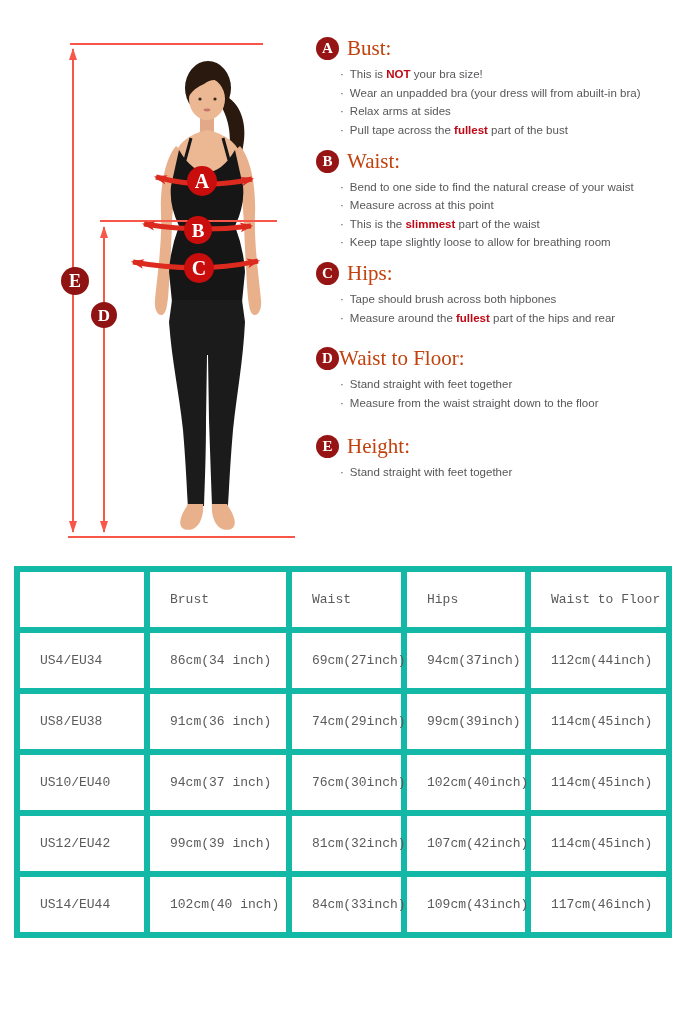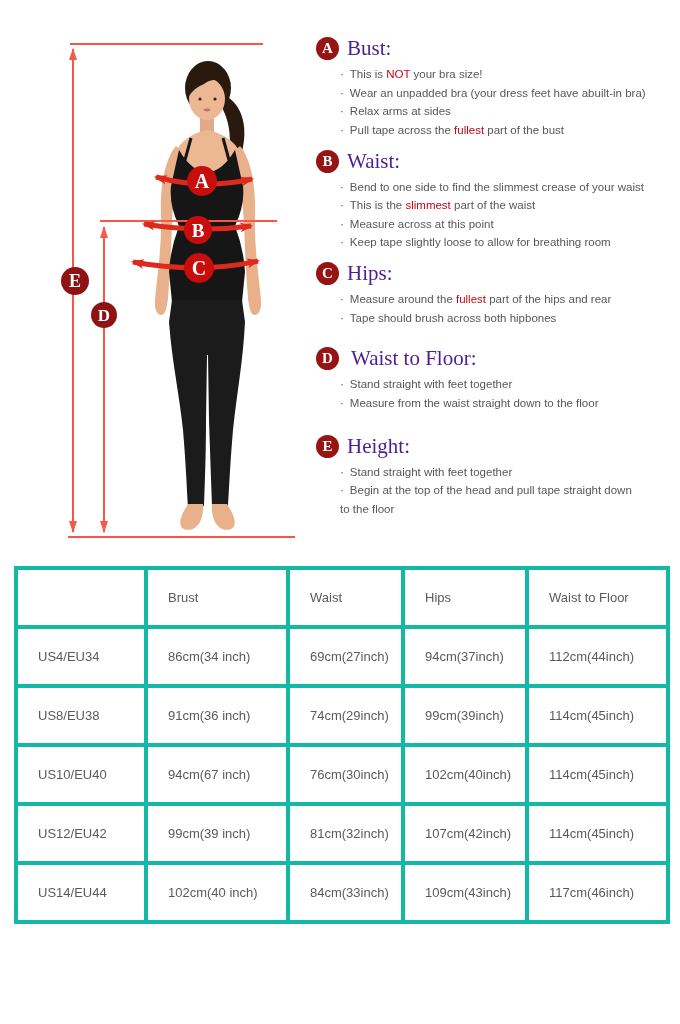--- a/index.html
+++ b/index.html
@@ -8,38 +8,38 @@
 
   
   #diagram { position:absolute; left:0; top:0; width:680px; height:560px; }
   #diagram svg { position:absolute; left:0; top:0; }
 
   
   #instructions { position:absolute; left:316px; top:36px; width:360px; }
   .section { margin-bottom:9px; }
   .section:nth-child(3) { margin-bottom:19px; }
   .section:nth-child(4) { margin-bottom:21px; }
-  .section:nth-child(4) .sec-title { margin-left:12px; }
+  .section:nth-child(4) .sec-title { margin-left:0; }
   .sec-head { display:flex; align-items:center; }
   .sec-badge { width:23px; height:23px; border-radius:50%; background:#961414; color:#fff;
                font-family:"Liberation Serif", serif; font-weight:bold; font-size:15px;
                display:flex; align-items:center; justify-content:center; flex:0 0 auto; }
-  .sec-title { font-family:"Liberation Serif", serif; color:#4c1d95; font-size:21px; margin-left:8px; }
+  .sec-title { font-family:"Liberation Serif", serif; color:#c2410c; font-size:21px; margin-left:8px; }
   .sec-bullets { margin:4px 0 0 24px; }
   .bullet { font-size:11.5px; color:#57575a; line-height:1.62; white-space:pre-line; }
   .bullet::before { content:"·"; margin-right:6px; color:#57575a; }
-  .em { color:#c00714; font-weight:normal; }
+  .em { color:#c00714; font-weight:bold; }
 
   
   #table-wrap { position:absolute; left:14px; top:566px; width:652px; }
   table.sizes { border-collapse:collapse; width:652px; table-layout:fixed; }
   table.sizes th, table.sizes td {
-      border:4px solid #14b8a6; height:55px; font-size:13px; font-weight:normal;
+      border:6px solid #14b8a6; height:55px; font-size:13px; font-weight:normal;
       color:#5a5a5a; text-align:left; padding:0 4px 0 20px; vertical-align:middle;
-      font-family:Liberation Sans, sans-serif; }
+      font-family:Liberation Mono, monospace; }
 </style>
 </head>
 <body>
 
 <div id="page">
 
   <div id="diagram">
     <svg width="680" height="560" viewBox="0 0 680 560">
       <defs>
         <marker id="ah-line" viewBox="0 0 12 10" refX="11" refY="5" markerWidth="12" markerHeight="10" orient="auto-start-reverse" markerUnits="userSpaceOnUse">
@@ -108,66 +108,64 @@
   </div>
 
   <div id="instructions">
       <div class="section">
         <div class="sec-head">
           <span class="sec-badge">A</span>
           <span class="sec-title">Bust:</span>
         </div>
         <div class="sec-bullets">
           <div class="bullet">This is <span class="em">NOT</span> your bra size!</div>
-          <div class="bullet">Wear an unpadded bra (your dress feet have abuilt-in bra)</div>
+          <div class="bullet">Wear an unpadded bra (your dress will from abuilt-in bra)</div>
           <div class="bullet">Relax arms at sides</div>
           <div class="bullet">Pull tape across the <span class="em">fullest</span> part of the bust</div>
         </div>
       </div>
       <div class="section">
         <div class="sec-head">
           <span class="sec-badge">B</span>
           <span class="sec-title">Waist:</span>
         </div>
         <div class="sec-bullets">
-          <div class="bullet">Bend to one side to find the slimmest crease of your waist</div>
+          <div class="bullet">Bend to one side to find the natural crease of your waist</div>
+          <div class="bullet">Measure across at this point</div>
           <div class="bullet">This is the <span class="em">slimmest</span> part of the waist</div>
-          <div class="bullet">Measure across at this point</div>
           <div class="bullet">Keep tape slightly loose to allow for breathing room</div>
         </div>
       </div>
       <div class="section">
         <div class="sec-head">
           <span class="sec-badge">C</span>
           <span class="sec-title">Hips:</span>
         </div>
         <div class="sec-bullets">
+          <div class="bullet">Tape should brush across both hipbones</div>
           <div class="bullet">Measure around the <span class="em">fullest</span> part of the hips and rear</div>
-          <div class="bullet">Tape should brush across both hipbones</div>
         </div>
       </div>
       <div class="section">
         <div class="sec-head">
           <span class="sec-badge">D</span>
           <span class="sec-title">Waist to Floor:</span>
         </div>
         <div class="sec-bullets">
           <div class="bullet">Stand straight with feet together</div>
           <div class="bullet">Measure from the waist straight down to the floor</div>
         </div>
       </div>
       <div class="section">
         <div class="sec-head">
           <span class="sec-badge">E</span>
           <span class="sec-title">Height:</span>
         </div>
         <div class="sec-bullets">
           <div class="bullet">Stand straight with feet together</div>
-          <div class="bullet">Begin at the top of the head and pull tape straight down
-to the floor</div>
         </div>
       </div>
     </div>
 
   <div id="table-wrap">
     <table class="sizes">
       <colgroup>
         <col style="width:130px">
           <col style="width:142px">
           <col style="width:115px">
@@ -193,21 +191,21 @@
           </tr>
           <tr>
             <td>US8/EU38</td>
             <td>91cm(36 inch)</td>
             <td>74cm(29inch)</td>
             <td>99cm(39inch)</td>
             <td>114cm(45inch)</td>
           </tr>
           <tr>
             <td>US10/EU40</td>
-            <td>94cm(67 inch)</td>
+            <td>94cm(37 inch)</td>
             <td>76cm(30inch)</td>
             <td>102cm(40inch)</td>
             <td>114cm(45inch)</td>
           </tr>
           <tr>
             <td>US12/EU42</td>
             <td>99cm(39 inch)</td>
             <td>81cm(32inch)</td>
             <td>107cm(42inch)</td>
             <td>114cm(45inch)</td>

